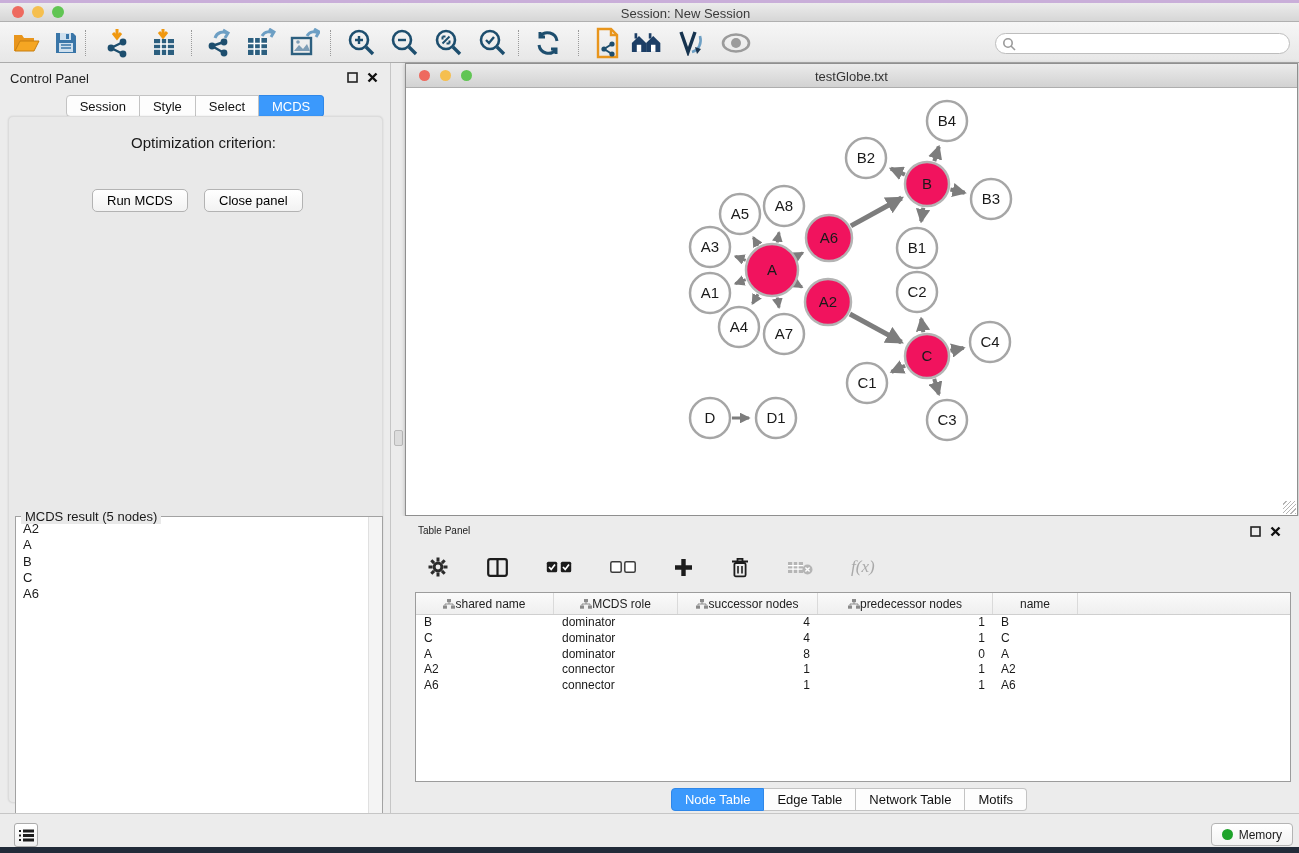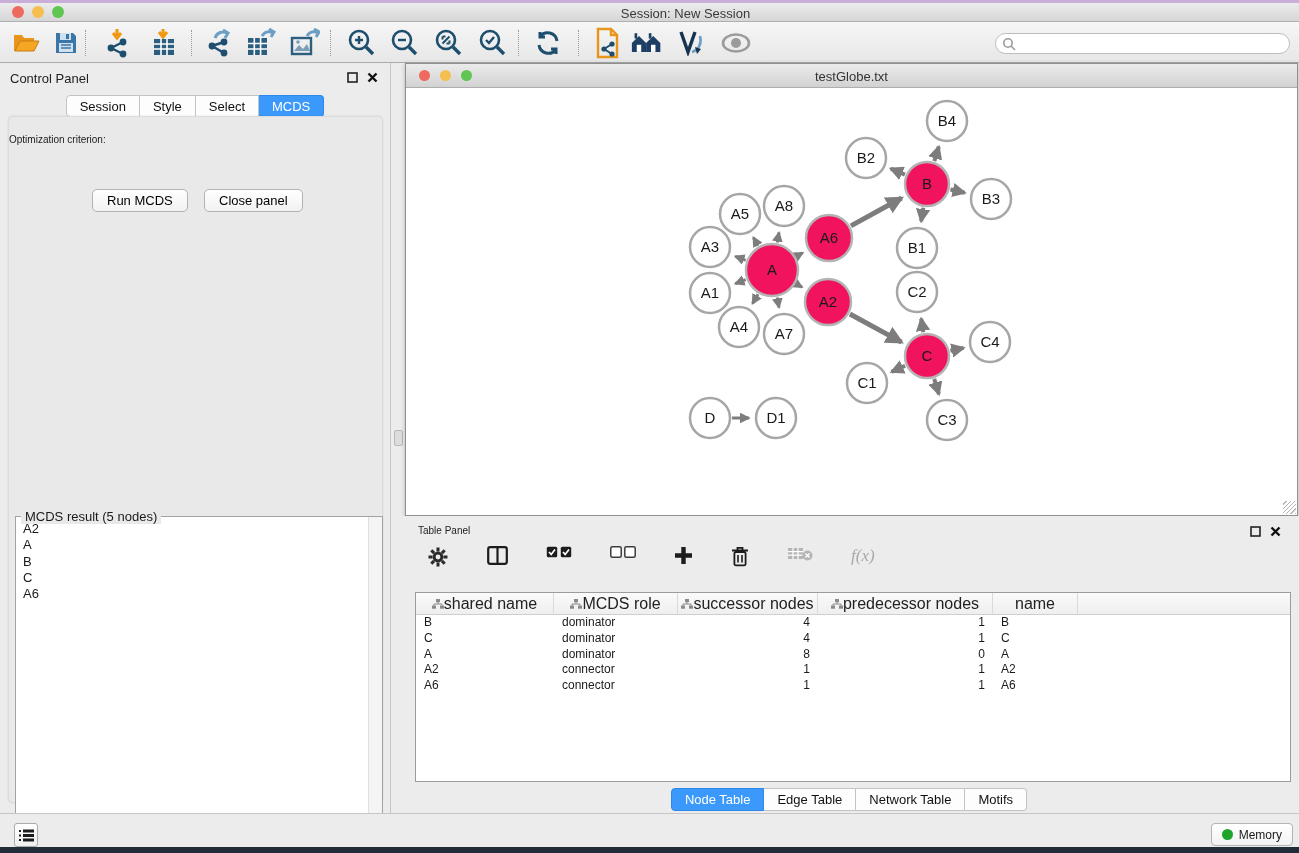--- a/index.html
+++ b/index.html
@@ -36,21 +36,21 @@
   #cp-title { position:absolute; left:10px; top:8px; font-size:13px; color:#222; }
   .win-btns { position:absolute; display:flex; gap:9px; align-items:center; }
   #cp-tabs { position:absolute; left:0; top:32px; width:100%; display:flex; justify-content:center; }
   .tab { height:22px; padding:0 13px; font-size:13px; line-height:21px; background:#fdfdfd;
     border:1px solid #c3c3c3; border-left:none; color:#111; }
   .tab:first-child { border-left:1px solid #c3c3c3; border-radius:4px 0 0 4px; }
   .tab:last-child { border-radius:0 4px 4px 0; }
   .tab.active { background:#3b99fc; color:#fff; border-color:#2f87e8; }
   #cp-content { position:absolute; left:8px; top:53px; width:375px; height:687px;
     background:#e9e9e9; border:1px solid #dcdcdc; border-radius:5px; box-shadow:0 0 2px rgba(0,0,0,.12); }
-  #opt-label { position:absolute; left:0; top:17px; width:100%; font-size:10px; }
+  #opt-label { position:absolute; left:8px; top:17px; width:100%; text-align:center; font-size:15px; }
   #criterion-select { position:absolute; left:34px; top:39px; width:313px; height:23px; background:#fff;
     border:1px solid #b3b3b3; border-radius:4px; font-size:13px; display:flex; align-items:center; }
   #criterion-select .val { padding-left:8px; flex:1; }
   #criterion-select .stepper { width:17px; height:21px; background:linear-gradient(#6cb2fd,#2f8df9);
     border-radius:0 3px 3px 0; display:flex; flex-direction:column; align-items:center; justify-content:center; gap:2px; }
   .chev-up { width:0;height:0;border-left:3.5px solid transparent;border-right:3.5px solid transparent;border-bottom:4px solid #fff; }
   .chev-dn { width:0;height:0;border-left:3.5px solid transparent;border-right:3.5px solid transparent;border-top:4px solid #fff; }
   .cp-btn { position:absolute; top:72px; height:23px; background:linear-gradient(#ffffff,#f2f2f2);
     border:1px solid #b3b3b3; border-radius:5px; font-size:13px; font-family:"Liberation Sans",sans-serif; padding:0 14px; }
   #mcds-result { position:absolute; left:6px; top:392px; width:368px; height:340px; }
@@ -69,24 +69,24 @@
   #net-titlebar .tl { width:11px; height:11px; top:6px; }
   #net-title { position:absolute; width:100%; text-align:center; top:5px; font-size:13px; color:#333; }
   #graph-svg { position:absolute; left:0; top:25px; }
   #net-grip { position:absolute; right:1px; bottom:1px; width:13px; height:13px;
     background:repeating-linear-gradient(135deg, transparent 0 2px, #b5b5b5 2px 3px); }
   .pane-grip { background:#dcdcdc; border:1px solid #b9b9b9; border-radius:2px; }
 
   
   #table-panel { left:399px; top:516px; width:900px; height:297px; background:#ececec; }
   #tp-title { position:absolute; left:19px; top:9px; font-size:10px; color:#222; }
-  #tp-toolbar { position:absolute; left:16px; top:30px; width:876px; height:42px; display:flex; align-items:flex-start; gap:38px; padding-left:12px; }
+  #tp-toolbar { position:absolute; left:16px; top:30px; width:876px; height:42px; display:flex; align-items:center; gap:38px; padding-left:12px; }
   #tp-table { position:absolute; left:16px; top:76px; width:876px; height:190px; background:#fff; border:1px solid #9c9c9c; }
   #tp-head { display:flex; height:22px; background:linear-gradient(#fafafa,#efefef); border-bottom:1px solid #cfcfcf; }
-  .th { display:flex; align-items:center; justify-content:center; font-size:16px; color:#222;
+  .th { display:flex; align-items:center; justify-content:center; font-size:12px; color:#222;
     border-right:1px solid #dadada; overflow:hidden; }
   .tr { display:flex; height:15.8px; }
   .td { font-size:12px; line-height:15.5px; padding:0 8px; white-space:nowrap; overflow:hidden; }
   #tp-tabs { position:absolute; left:0; top:272px; width:100%; display:flex; justify-content:center; }
   #tp-tabs .tab { height:23px; line-height:22px; }
 
   
   #statusbar { left:0; top:813px; width:100%; height:52px; background:#ececec; border-top:1px solid #c6c6c6; }
   #list-btn { position:absolute; left:14px; top:9px; width:24px; height:24px; background:linear-gradient(#fff,#f0f0f0);
     border:1px solid #ababab; border-radius:3px; display:flex; align-items:center; justify-content:center; }

